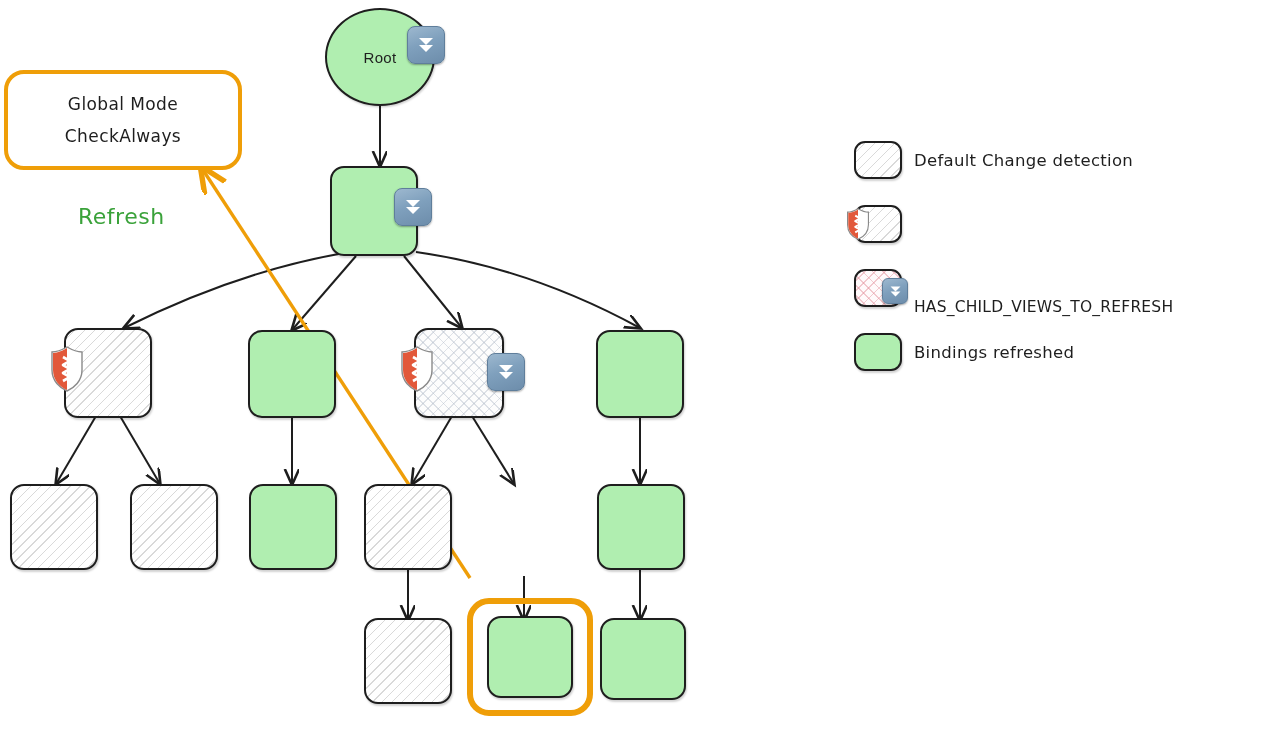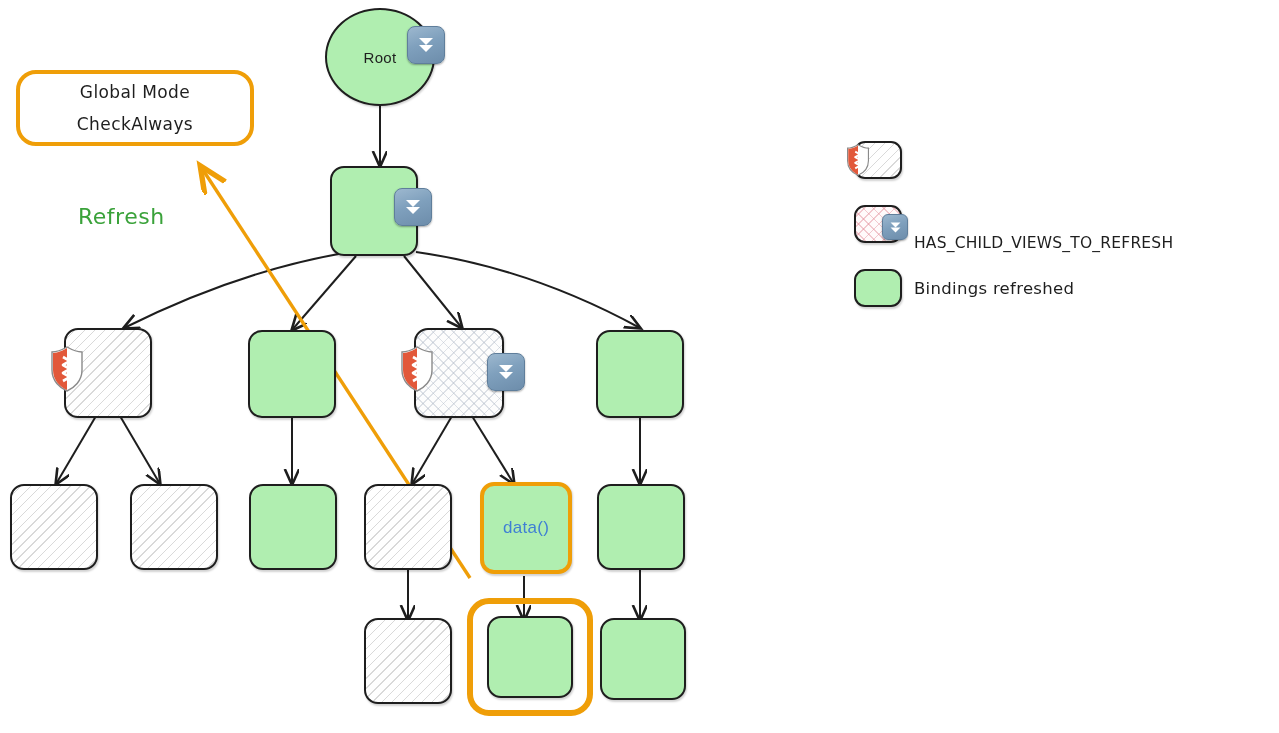--- a/index.html
+++ b/index.html
@@ -204,21 +204,21 @@
       <path d="M524,576 L524,620"></path>
 
       <path d="M640,570 L640,620"></path>
     </g>
 
     <g>
       <path d="M470,578 L203,170" stroke="#ef9e08" stroke-width="3.4" fill="none" marker-end="url(#ah-orange)"></path>
     </g>
   </svg>
 
-  <div id="global-mode-box" style="left:16px; top:70px; width:238px; height:76px;">
+  <div id="global-mode-box" style="left:4px; top:70px; width:238px; height:100px;">
     <div class="line">Global Mode</div>
     <div class="line">CheckAlways</div>
   </div>
   <div id="refresh-caption" style="left:78px; top:204px;">Refresh</div>
 
   <div class="node circle fill-green" style="left:325px; top:8px; width:110px; height:98px;">
     <div class="label">Root</div>
   </div>
   <div class="badge-refresh" style="left:407px; top:26px;">
     <svg width="24" height="24" viewBox="0 0 24 24">
@@ -274,42 +274,45 @@
   </div>
   <div class="node fill-hatch" style="left:130px; top:484px; width:88px; height:86px;">
     <div class="label"></div>
   </div>
   <div class="node fill-green" style="left:249px; top:484px; width:88px; height:86px;">
     <div class="label"></div>
   </div>
   <div class="node fill-hatch" style="left:364px; top:484px; width:88px; height:86px;">
     <div class="label"></div>
   </div>
-  <div class="node fill-green border-orange" style="left:480px; top:482px; width:92px; height:92px;">
-    <div class="label data-label">data()</div>
-  </div>
   <div class="node fill-green" style="left:597px; top:484px; width:88px; height:86px;">
     <div class="label"></div>
   </div>
 
   <div class="node fill-hatch" style="left:364px; top:618px; width:88px; height:86px;">
     <div class="label"></div>
   </div>
 
   <div class="refresh-ring" style="left:467px; top:598px; width:126px; height:118px;"></div>
   <div class="node fill-green" style="left:487px; top:616px; width:86px; height:82px;">
     <div class="label"></div>
   </div>
 
   <div class="node fill-green" style="left:600px; top:618px; width:86px; height:82px;">
     <div class="label"></div>
   </div>
 
   <div id="legend">
 
+    <div class="legend-row">
+      <div class="legend-swatch-wrap">
+        <div class="legend-swatch fill-hatch"></div>
+      </div>
+      <div class="legend-text">Default Change detection</div>
+    </div>
 
 
     <div class="legend-row">
       <div class="legend-swatch-wrap">
         <div class="legend-swatch fill-hatch"></div>
         <svg class="shield-icon small" style="left:-4px; top:6px;" viewBox="0 0 34 46">
           <path d="M17,1 C10,5 4,6 2,6 L2,24 C2,35 10,42 17,45 C24,42 32,35 32,24 L32,6 C30,6 24,5 17,1 Z" fill="#ffffff" stroke="#8a8a8a" stroke-width="1.6"></path>
           <path d="M17,2 C11,6 5,7 3,7 L3,24 C3,34 10,41 17,44 Z" fill="#e2583a"></path>
           <path d="M13,11 L20,15 L13,19 L20,23 L13,27 L20,31 L13,35" fill="none" stroke="#ffffff" stroke-width="2.8" stroke-linejoin="round"></path>
         </svg>

